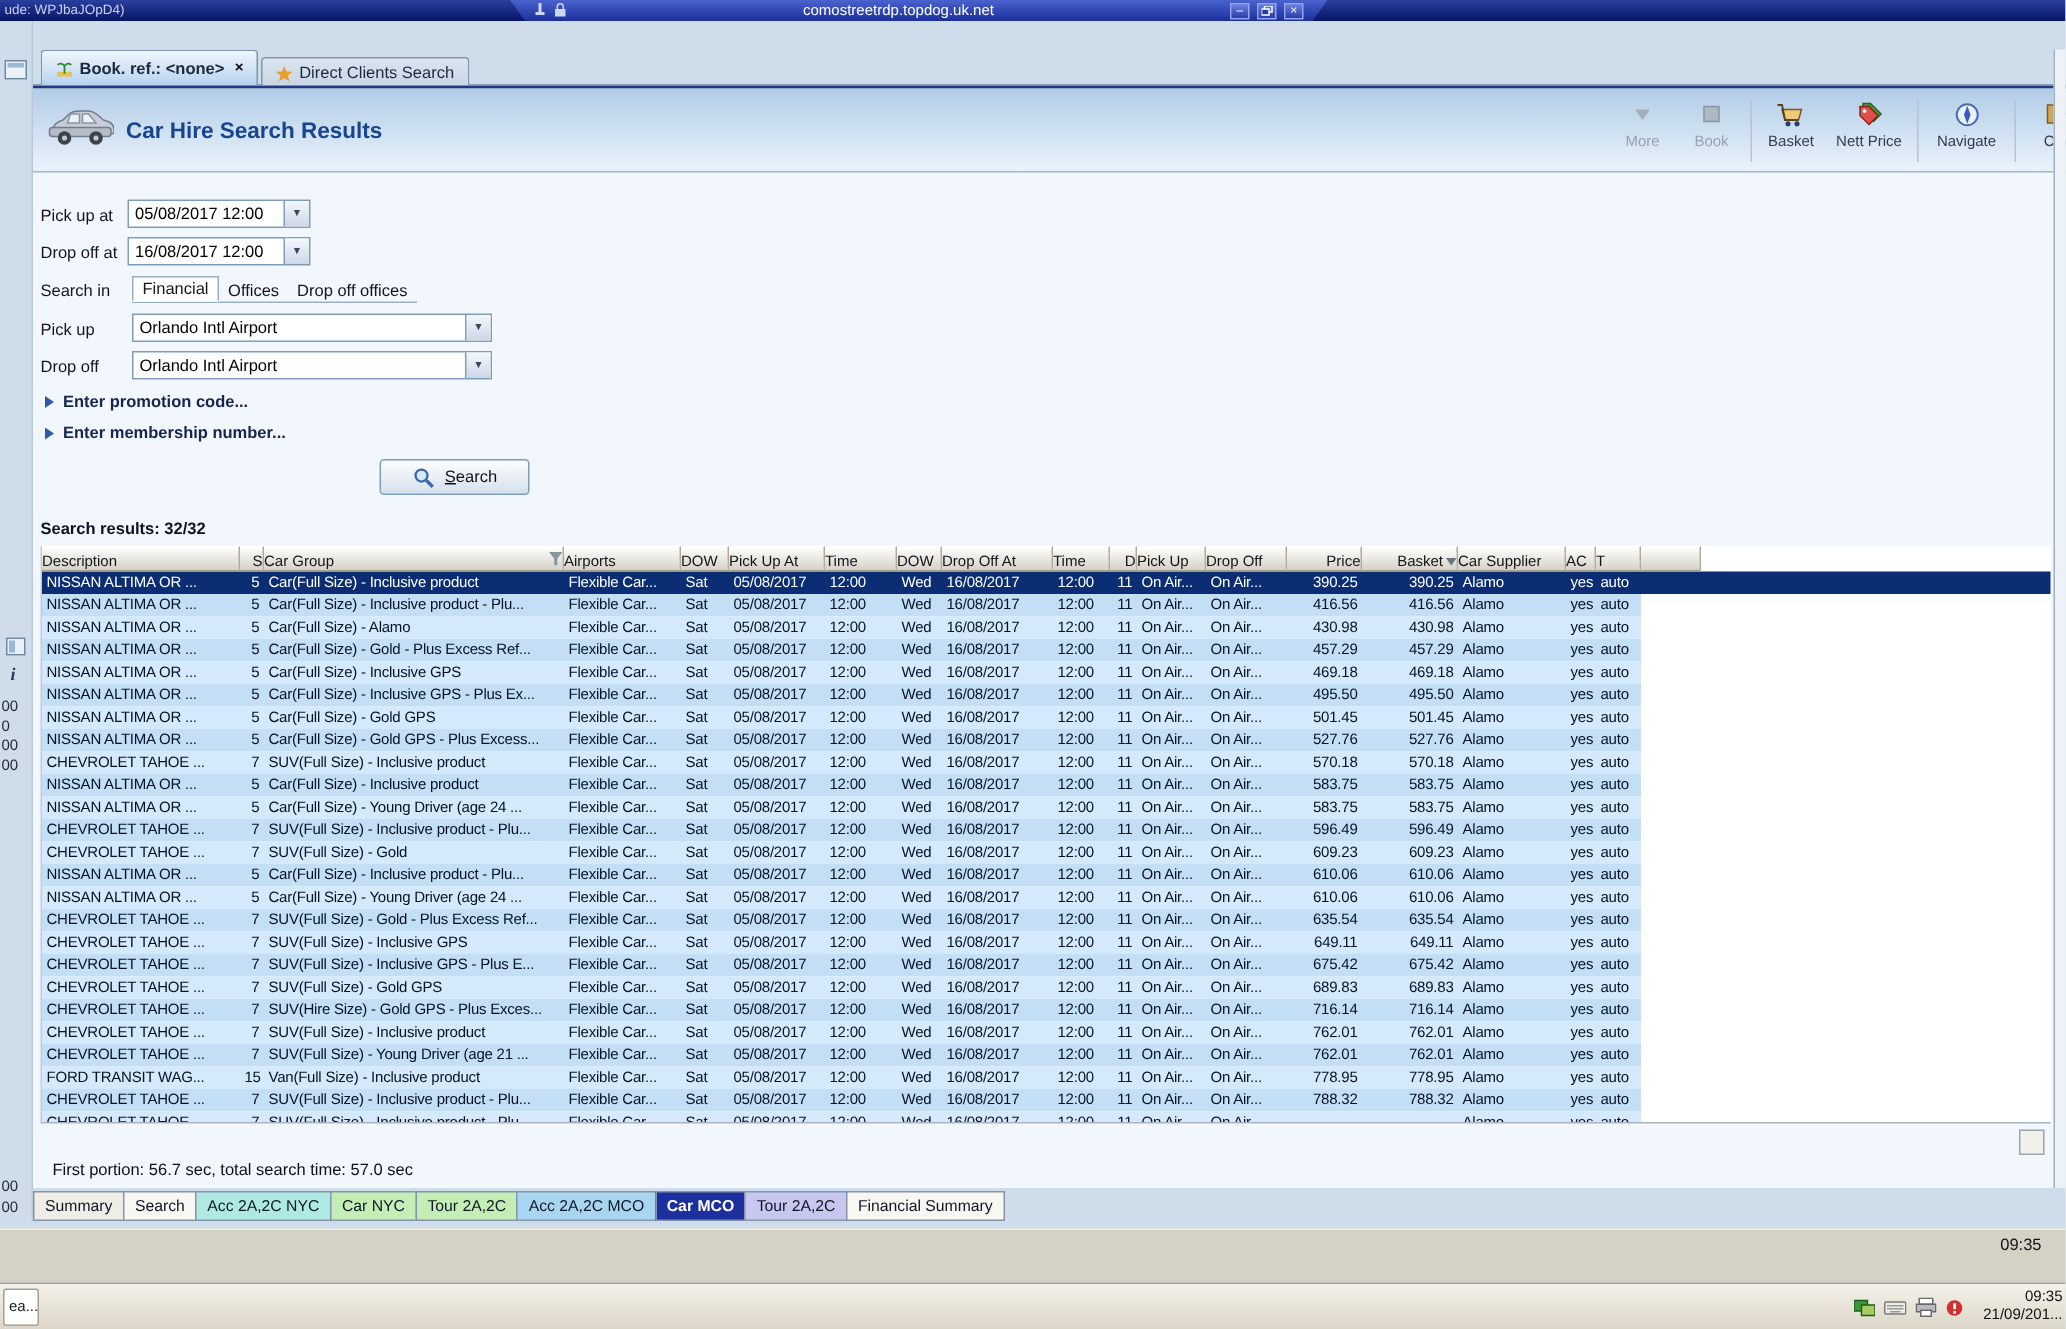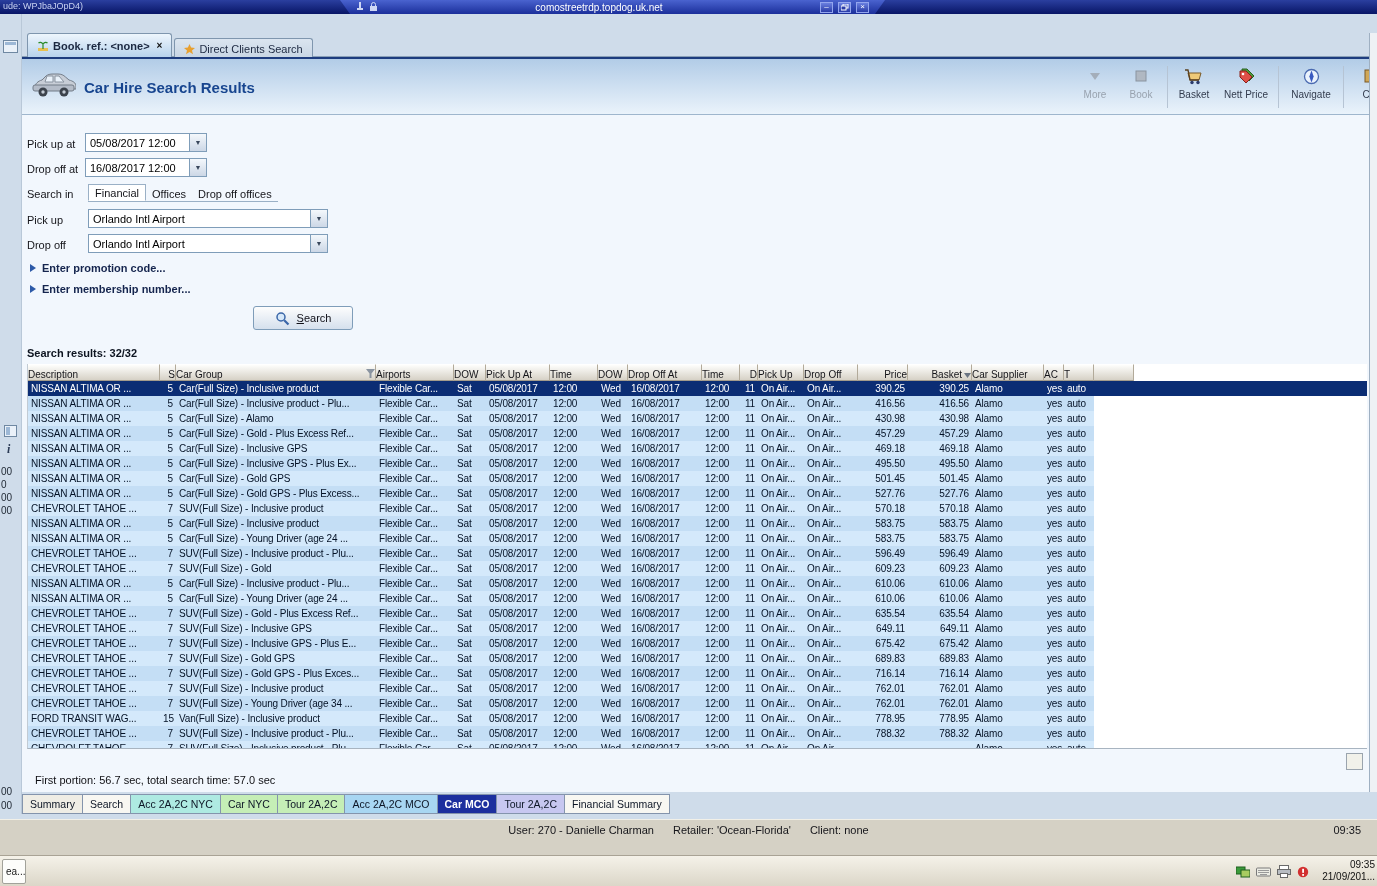--- a/index.html
+++ b/index.html
@@ -788,21 +788,21 @@
             <div class="td ar" style="width: 64px;">689.83</div>
             <div class="td" style="width: 72px;">Alamo</div>
             <div class="td" style="width: 20px;">yes</div>
             <div class="td" style="width: 30px;">auto</div>
           </div>
         </div>
         <div class="trow alt">
           <div class="cells">
             <div class="td" style="width: 132px;">CHEVROLET TAHOE ...</div>
             <div class="td ar" style="width: 16px;">7</div>
-            <div class="td" style="width: 200px;">SUV(Full Size) - Gold GPS - Plus Exces...</div>
+            <div class="td" style="width: 200px;">SUV(Hire Size) - Gold GPS - Plus Exces...</div>
             <div class="td" style="width: 78px;">Flexible Car...</div>
             <div class="td" style="width: 32px;">Sat</div>
             <div class="td" style="width: 64px;">05/08/2017</div>
             <div class="td" style="width: 48px;">12:00</div>
             <div class="td" style="width: 30px;">Wed</div>
             <div class="td" style="width: 74px;">16/08/2017</div>
             <div class="td" style="width: 38px;">12:00</div>
             <div class="td ar" style="width: 18px;">11</div>
             <div class="td" style="width: 46px;">On Air...</div>
             <div class="td" style="width: 54px;">On Air...</div>
@@ -832,21 +832,21 @@
             <div class="td ar" style="width: 64px;">762.01</div>
             <div class="td" style="width: 72px;">Alamo</div>
             <div class="td" style="width: 20px;">yes</div>
             <div class="td" style="width: 30px;">auto</div>
           </div>
         </div>
         <div class="trow alt">
           <div class="cells">
             <div class="td" style="width: 132px;">CHEVROLET TAHOE ...</div>
             <div class="td ar" style="width: 16px;">7</div>
-            <div class="td" style="width: 200px;">SUV(Full Size) - Young Driver (age 34 ...</div>
+            <div class="td" style="width: 200px;">SUV(Full Size) - Young Driver (age 21 ...</div>
             <div class="td" style="width: 78px;">Flexible Car...</div>
             <div class="td" style="width: 32px;">Sat</div>
             <div class="td" style="width: 64px;">05/08/2017</div>
             <div class="td" style="width: 48px;">12:00</div>
             <div class="td" style="width: 30px;">Wed</div>
             <div class="td" style="width: 74px;">16/08/2017</div>
             <div class="td" style="width: 38px;">12:00</div>
             <div class="td ar" style="width: 18px;">11</div>
             <div class="td" style="width: 46px;">On Air...</div>
             <div class="td" style="width: 54px;">On Air...</div>
@@ -936,25 +936,20 @@
     <div class="btab" style="background: rgb(174, 234, 226); color: rgb(13, 22, 38);">Acc 2A,2C NYC</div>
     <div class="btab" style="background: rgb(197, 238, 182); color: rgb(13, 22, 38);">Car NYC</div>
     <div class="btab" style="background: rgb(197, 238, 182); color: rgb(13, 22, 38);">Tour 2A,2C</div>
     <div class="btab" style="background: rgb(168, 214, 242); color: rgb(13, 22, 38);">Acc 2A,2C MCO</div>
     <div class="btab" style="background: rgb(28, 47, 158); color: rgb(255, 255, 255); font-weight: bold;">Car MCO</div>
     <div class="btab" style="background: rgb(199, 199, 240); color: rgb(13, 22, 38);">Tour 2A,2C</div>
     <div class="btab" style="background: rgb(248, 247, 242); color: rgb(13, 22, 38);">Financial Summary</div>
   </div>
 
 <div class="sbar">
-  <div class="sbar-center">
-    <span>User: 270 - Danielle Charman</span>
-    <span>Retailer: 'Ocean-Florida'</span>
-    <span>Client: none</span>
-  </div>
   <span class="sbar-time">09:35</span>
 </div>
 
 <div class="taskbar">
   <div class="tchip">ea...</div>
   <div class="tray">
       <span class="ic">
         <svg width="14" height="12">
           <rect x="0" y="1" width="9" height="7" fill="#3a9a3a" stroke="#1e5e1e"></rect>
           <rect x="5" y="4" width="9" height="7" fill="#a8cc60" stroke="#1e5e1e"></rect>

